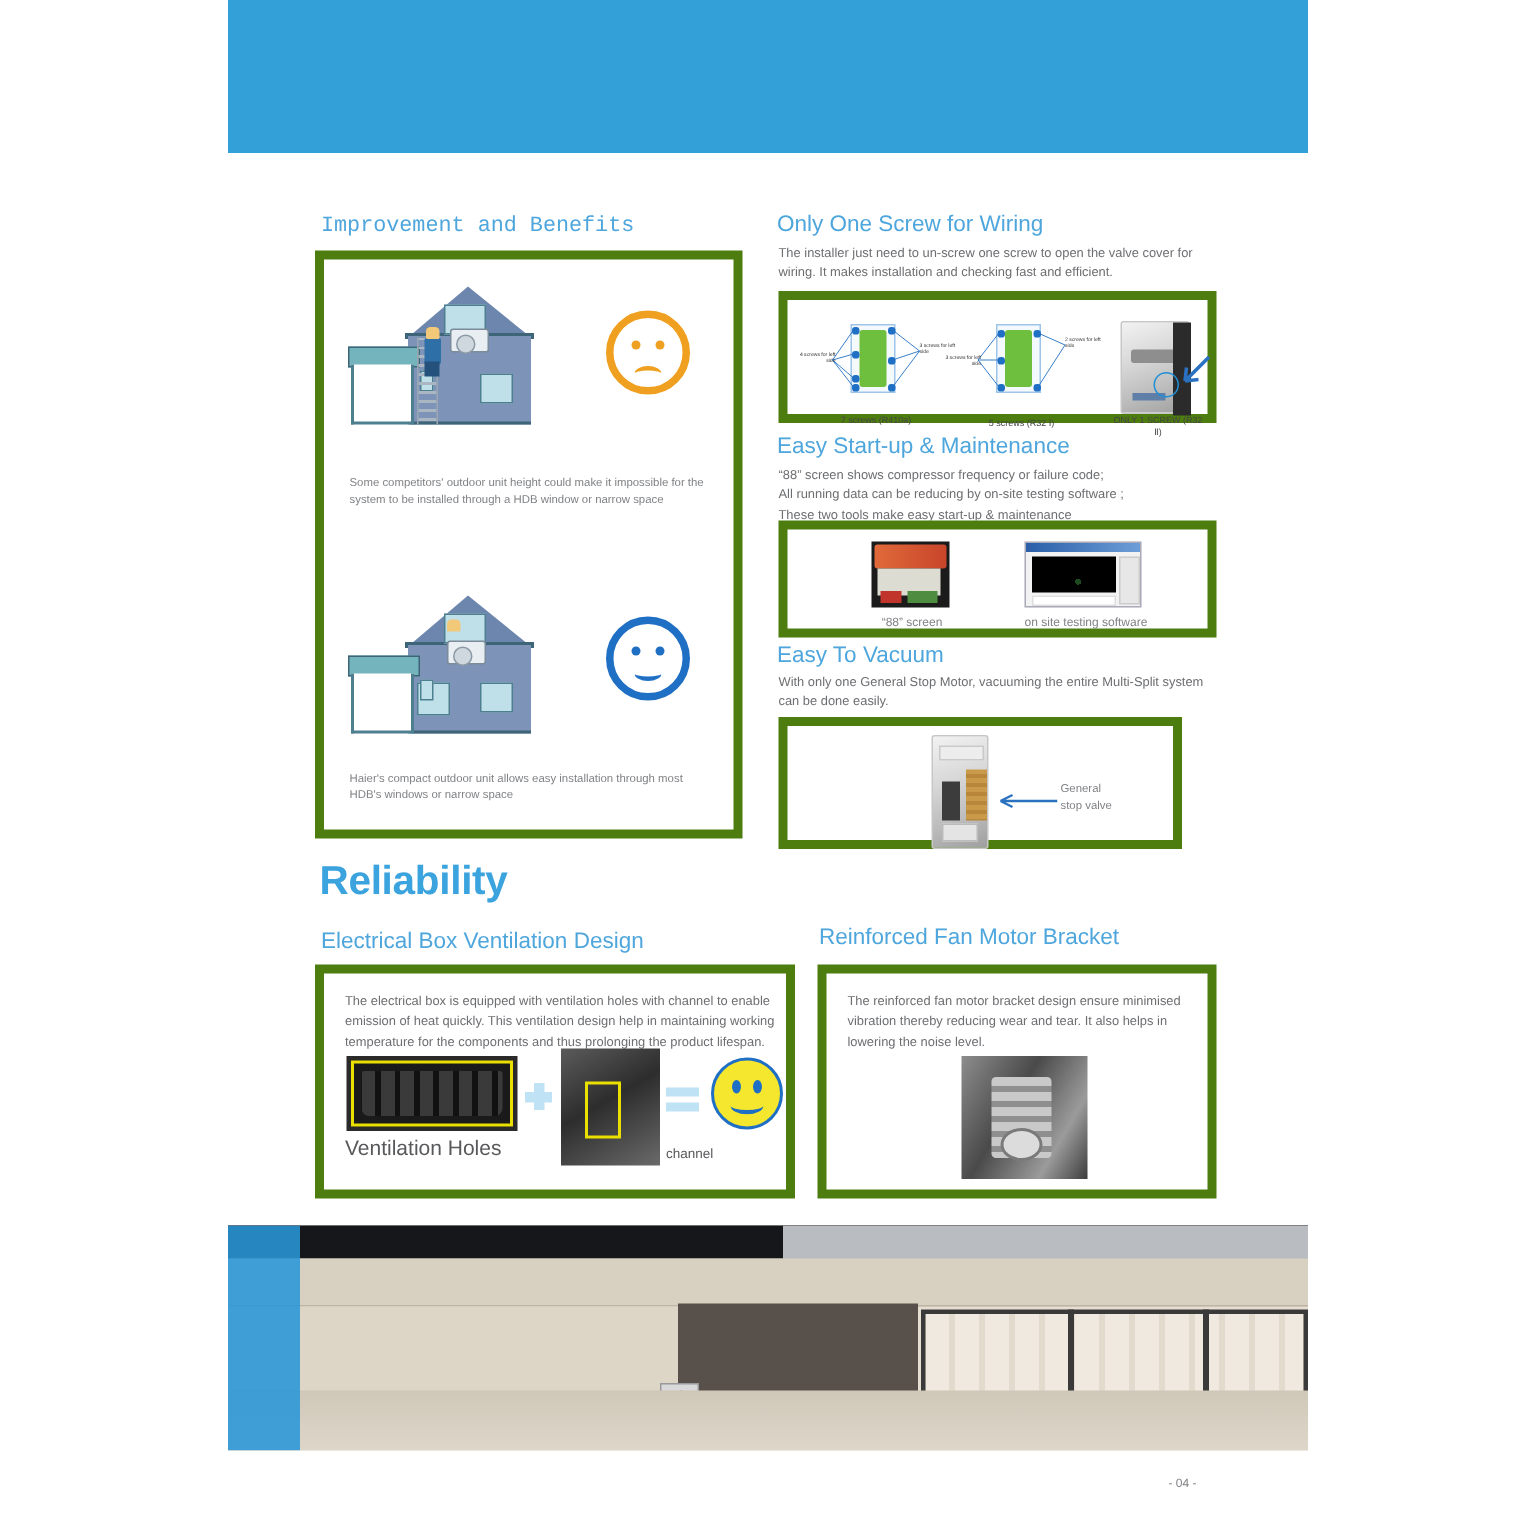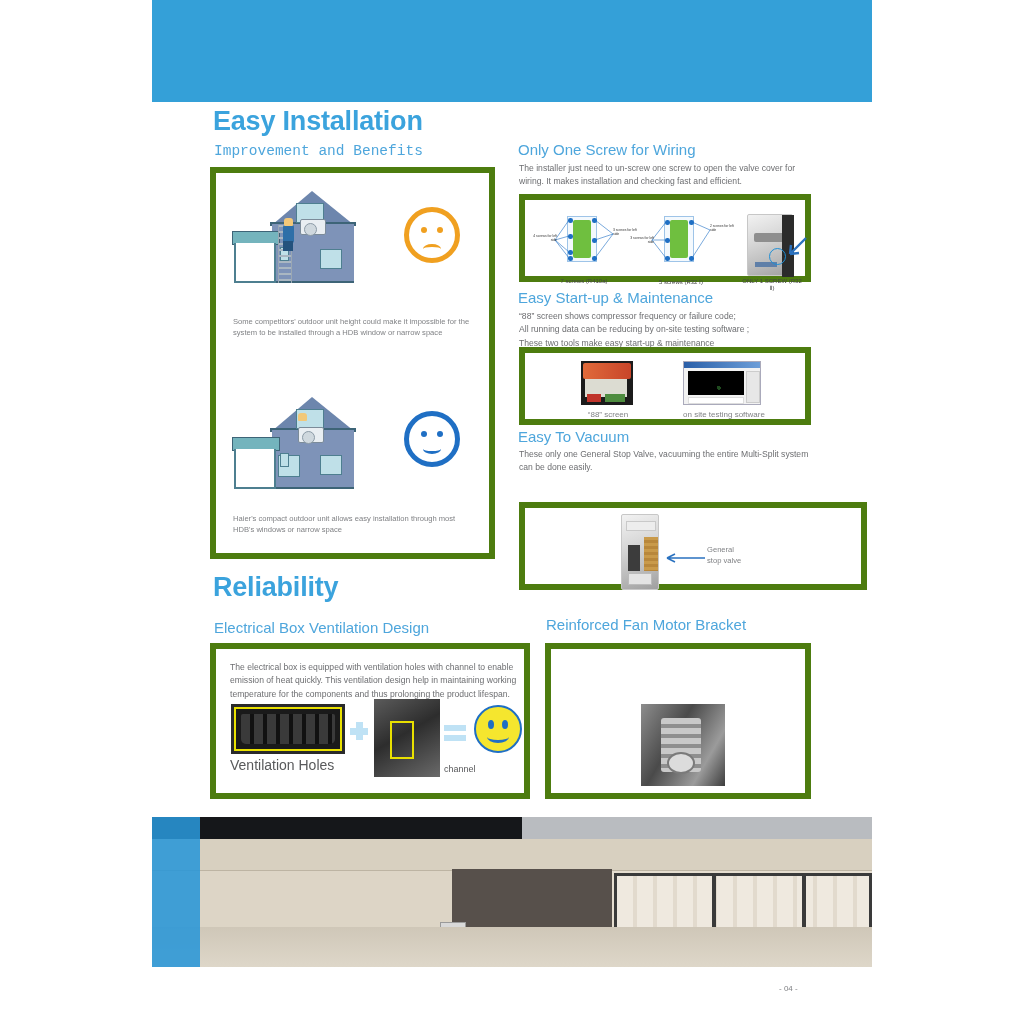--- a/index.html
+++ b/index.html
@@ -123,21 +123,21 @@
   #screw-title { position: absolute; left: 518px; top: 141px; }
   #screw-text { position: absolute; left: 519px; top: 162px; width: 292px; }
   #screw-box { position: absolute; left: 519px; top: 194px; width: 292px; height: 88px; }
 
   #startup-title { position: absolute; left: 518px; top: 289px; }
   #startup-text { position: absolute; left: 519px; top: 310px; width: 292px; }
   #startup-box { position: absolute; left: 519px; top: 347px; width: 292px; height: 78px; }
 
   #vacuum-title { position: absolute; left: 518px; top: 428px; }
   #vacuum-text { position: absolute; left: 519px; top: 448px; width: 290px; }
-  #vacuum-box { position: absolute; left: 519px; top: 478px; width: 348px; height: 88px; margin-top: 24px; }
+  #vacuum-box { position: absolute; left: 519px; top: 478px; width: 269px; height: 88px; }
 
   
   .screw-unit { position: absolute; top: 14px; width: 62px; height: 50px; }
   .screw-unit .outer {
     position: absolute; left: 14px; top: 2px; width: 30px; height: 46px;
     border: 1.3px solid #9ec4e8; background: #f4f9fd;
   }
   .screw-unit .inner {
     position: absolute; left: 20px; top: 6px; width: 18px; height: 38px;
     background: #6fbf3f; border-radius: 2px;
@@ -245,21 +245,20 @@
 
   #page-num { position: absolute; left: 779px; top: 984px; font-size: 8px; color: #808285; }
 </style>
 </head>
 <body>
 
 <div class="page">
 
   <div class="top-banner"></div>
 
-  <div class="sec-title" id="easy-install-title">Easy Installation</div>
   <div class="sub-title" id="easy-install-sub">Improvement and Benefits</div>
 
   <div class="box" id="left-illus-box">
 
     <div class="illus" style="left:18px; top:18px;">
       <div class="house">
         <div class="roof"></div>
         <div class="roof-edge"></div>
         <div class="body"></div>
         <div class="win attic-win"></div>
@@ -387,21 +386,21 @@
       <div style="position:absolute;left:4px;top:9px;width:56px;height:24px;
                   background:radial-gradient(circle at 55% 70%, #1f4a1f 0 2px, transparent 2px);"></div>
       <div style="position:absolute;left:62px;top:9px;width:14px;height:32px;background:#e7e7e7;border:1px solid #ccc;"></div>
       <div style="position:absolute;left:4px;top:35px;width:56px;height:7px;background:#fff;border:1px solid #ddd;"></div>
     </div>
     <div class="caption" style="position:absolute;left:40px;top:56px;width:86px;text-align:center;font-size:8px;">“88” screen</div>
     <div class="caption" style="position:absolute;left:140px;top:56px;width:118px;text-align:center;font-size:8px;">on site testing software</div>
   </div>
 
   <div class="col-title" id="vacuum-title">Easy To Vacuum</div>
-  <div class="body-text" id="vacuum-text">These only one General Stop Valve, vacuuming the entire Multi-Split system can be done easily.</div>
+  <div class="body-text" id="vacuum-text">With only one General Stop Motor, vacuuming the entire Multi-Split system can be done easily.</div>
 
   <div class="box" id="vacuum-box">
     <div class="valve-photo" style="left:96px; top:6px; width:38px; height:76px;">
       <div style="position:absolute;left:4px;top:6px;width:30px;height:10px;background:#ededed;border:1px solid #c9c9c9;"></div>
       <div style="position:absolute;left:22px;top:22px;width:14px;height:34px;background:repeating-linear-gradient(to bottom,#c99a4a 0 3px,#b8873b 3px 6px);"></div>
       <div style="position:absolute;left:6px;top:30px;width:12px;height:26px;background:#3c3c3c;"></div>
       <div style="position:absolute;left:6px;top:58px;width:24px;height:12px;background:#e4e4e4;border:1px solid #bbb;"></div>
     </div>
     <svg style="position:absolute;left:136px;top:44px;" width="44" height="12" viewBox="0 0 44 12">
       <path d="M44,6 L6,6 M6,6 L14,2 M6,6 L14,10" stroke="#2a72c0" stroke-width="1.6" fill="none"></path>
@@ -433,20 +432,21 @@
     <div class="smiley">
       <div class="e l"></div>
         <div class="e r"></div>
         <div class="m"></div>
     </div>
     <div class="vh-cap">Ventilation Holes</div>
     <div class="ch-cap">channel</div>
   </div>
 
   <div class="box" id="rel-right-box">
+    <div class="body-text" style="position:absolute;left:14px;top:12px;width:242px;">The reinforced fan motor bracket design ensure minimised vibration thereby reducing wear and tear. It also helps in lowering the noise level.</div>
     <div class="bracket-photo">
       <div class="plate"></div>
         <div class="hub"></div>
     </div>
   </div>
 
   <div id="bottom-photo">
     <div class="bp-ceiling"></div>
     <div class="bp-rightwall"></div>
     <div class="bp-band"></div>

